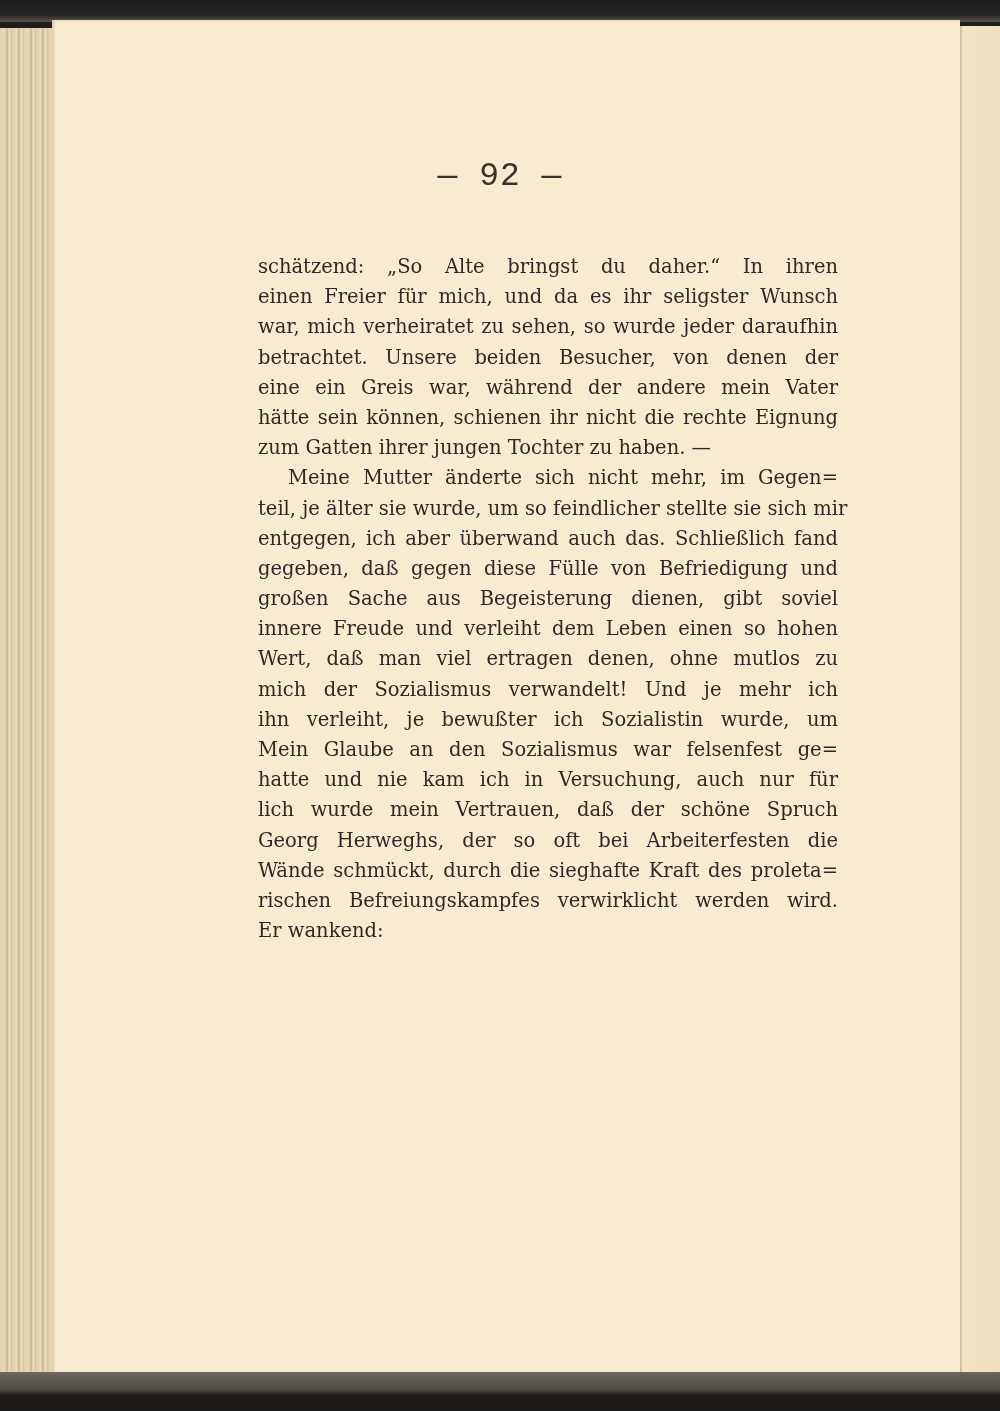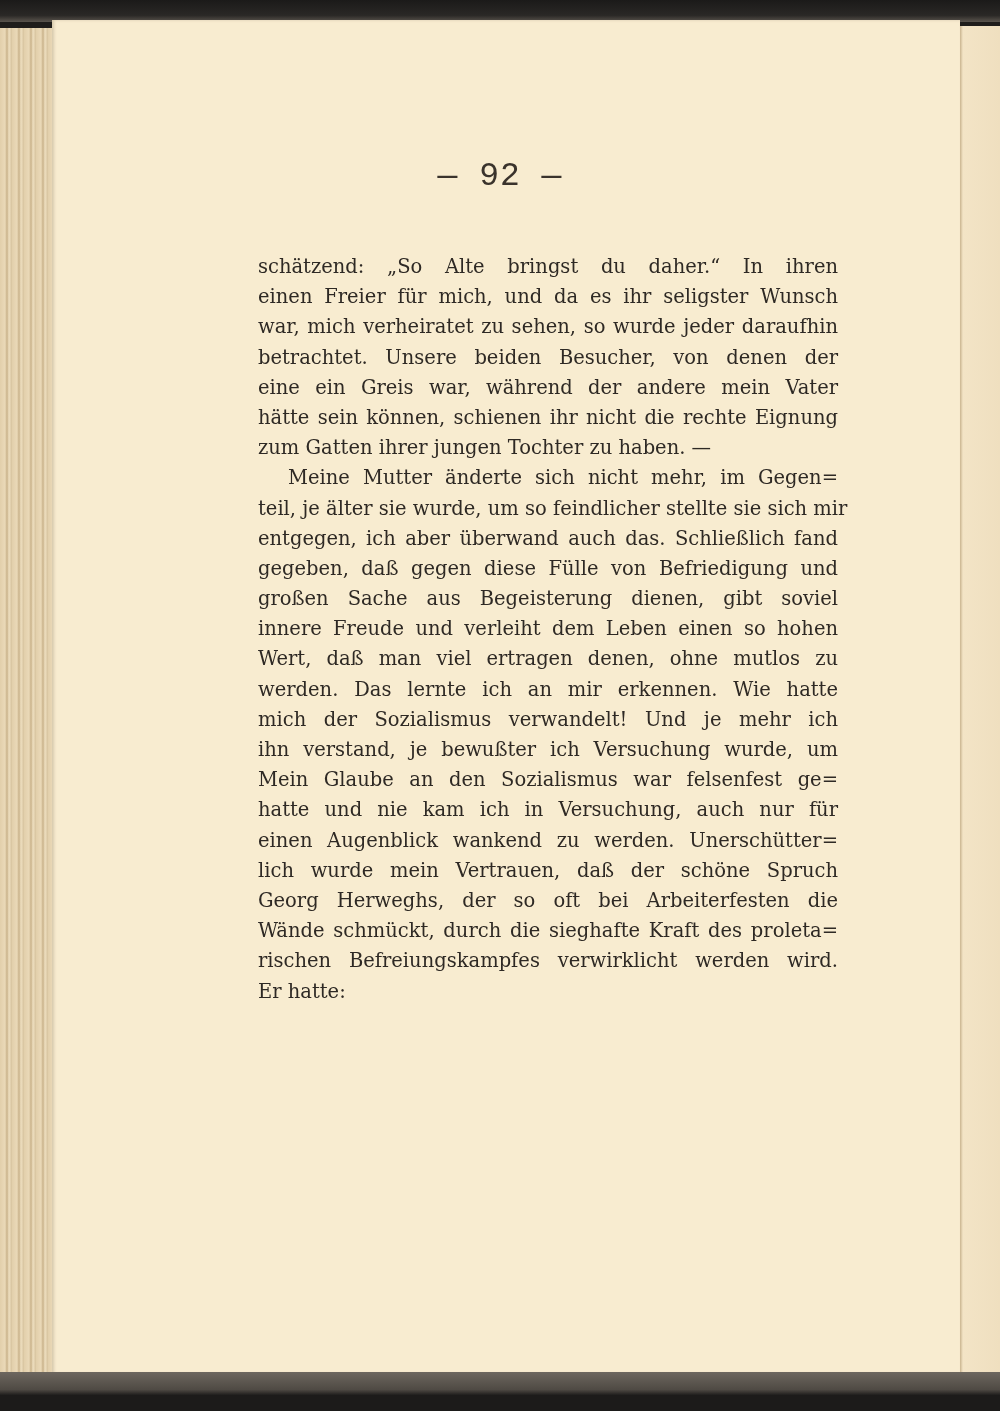--- a/index.html
+++ b/index.html
@@ -73,25 +73,23 @@
     <div class="line last">zum Gatten ihrer jungen Tochter zu haben. —</div>
   </div>
   <div>
     <div class="line indent">Meine Mutter änderte sich nicht mehr, im Gegen=</div>
     <div class="line">teil, je älter sie wurde, um so feindlicher stellte sie sich mir</div>
     <div class="line">entgegen, ich aber überwand auch das. Schließlich fand</div>
     <div class="line">gegeben, daß gegen diese Fülle von Befriedigung und</div>
     <div class="line">großen Sache aus Begeisterung dienen, gibt soviel</div>
     <div class="line">innere Freude und verleiht dem Leben einen so hohen</div>
     <div class="line">Wert, daß man viel ertragen denen, ohne mutlos zu</div>
-    <div class="line">werden. Das lernte ich an mir erkennen. Wie hatte</div>
     <div class="line">mich der Sozialismus verwandelt! Und je mehr ich</div>
-    <div class="line">ihn verstand, je bewußter ich Versuchung wurde, um</div>
+    <div class="line">ihn verleiht, je bewußter ich Sozialistin wurde, um</div>
     <div class="line">Mein Glaube an den Sozialismus war felsenfest ge=</div>
     <div class="line">hatte und nie kam ich in Versuchung, auch nur für</div>
-    <div class="line">einen Augenblick wankend zu werden. Unerschütter=</div>
     <div class="line">lich wurde mein Vertrauen, daß der schöne Spruch</div>
     <div class="line">Georg Herweghs, der so oft bei Arbeiterfesten die</div>
     <div class="line">Wände schmückt, durch die sieghafte Kraft des proleta=</div>
     <div class="line">rischen Befreiungskampfes verwirklicht werden wird.</div>
-    <div class="line last">Er hatte:</div>
+    <div class="line last">Er wankend:</div>
   </div>
 </div>
 
 </body></html>

